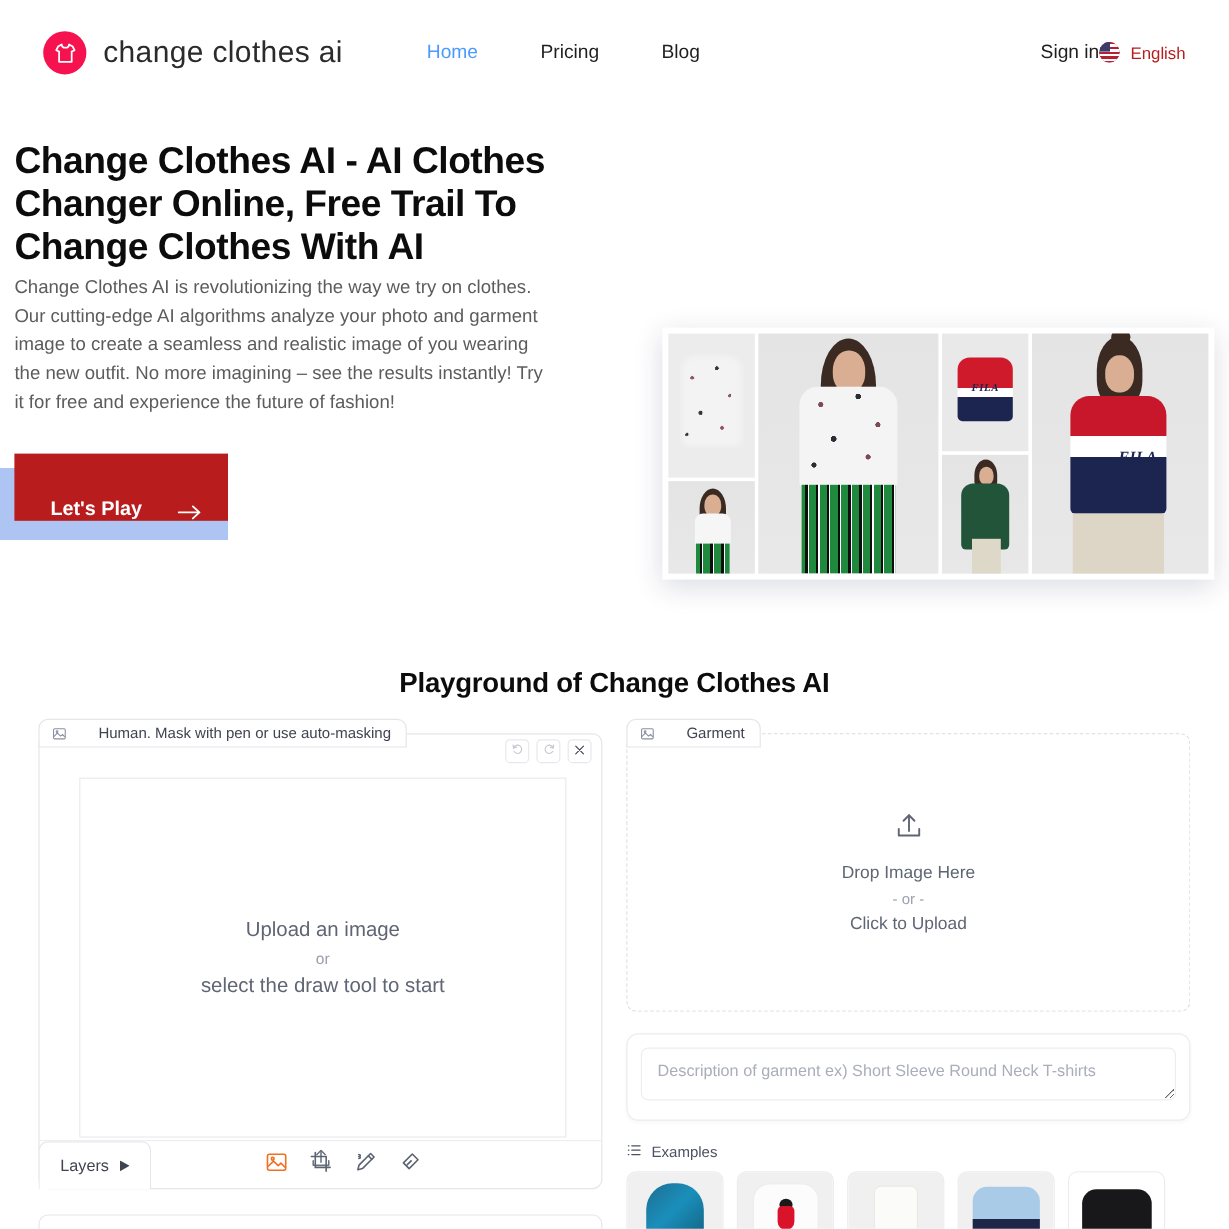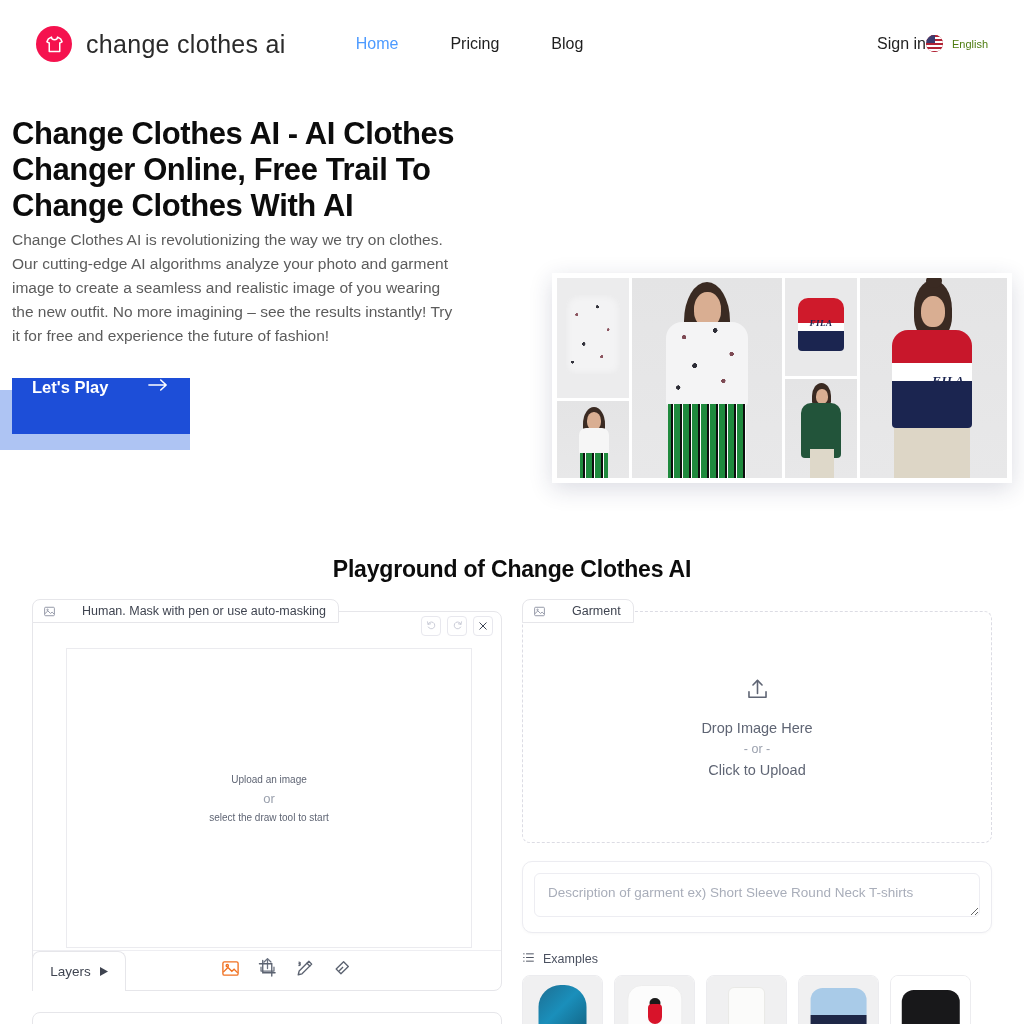--- a/index.html
+++ b/index.html
@@ -60,21 +60,21 @@
   }
   .flag .stripes {
     position: absolute; inset: 0;
     background: repeating-linear-gradient(
       to bottom, #b22234 0 2px, #ffffff 2px 4px);
   }
   .flag .canton {
     position: absolute; left: 0; top: 0;
     width: 9px; height: 8px; background: #3c3b6e;
   }
-  .lang-label { font-size: 11px; color: #4d7c0f; }
+  .lang-label { font-size: 14px; color: #b91c1c; }
 
   
   .hero {
     display: flex;
     padding: 28px 0 0 0;
     position: relative;
   }
   .hero-left { width: 500px; padding: 0 36px 0 12px; }
   .hero-title {
     font-size: 31px;
@@ -92,25 +92,25 @@
   }
   .cta-wrap { position: relative; margin-top: 30px; width: 190px; height: 60px; }
   .cta-shadow {
     position: absolute; left: -12px; top: 12px;
     width: 190px; height: 60px;
     background: #aec4f3;
   }
   .cta {
     position: absolute; left: 0; top: 0;
     width: 178px; height: 56px;
-    background: #1d4ed8;
+    background: #b91c1c;
     border: none;
-    display: flex; align-items: flex-start;
+    display: flex; align-items: flex-end;
     justify-content: space-between;
-    padding: 0 22px 0 20px;
+    padding: 0 22px 0 30px;
     cursor: pointer;
   }
   .cta-label { color: #fff; font-size: 16.5px; font-weight: 700; }
   .cta-arrow { color: #fff; display: flex; align-items: center; }
 
   
   .hero-right {
     position: absolute;
     left: 552px; top: 185px;
     width: 460px; height: 210px;
@@ -226,21 +226,21 @@
   .act-btn.enabled { color: #3d4454; }
   .canvas-area {
     position: absolute; left: 33px; top: 36px;
     width: 406px; height: 300px;
     border: 1px solid #ebebef;
     background: #fff;
     display: flex; flex-direction: column;
     align-items: center; justify-content: center;
     gap: 6px;
   }
-  .canvas-hint { font-size: 10px; color: #5f6574; }
+  .canvas-hint { font-size: 17px; color: #5f6574; }
   .canvas-hint.small { font-size: 13px; color: #9aa0ad; }
   .canvas-upload {
     position: absolute; left: 0; right: 0; top: 344px;
     display: flex; justify-content: center;
     color: #6b7280;
   }
   .panel-footer {
     position: absolute; left: 0; right: 0; bottom: 0;
     height: 40px;
     border-top: 1px solid #eeeef2;

